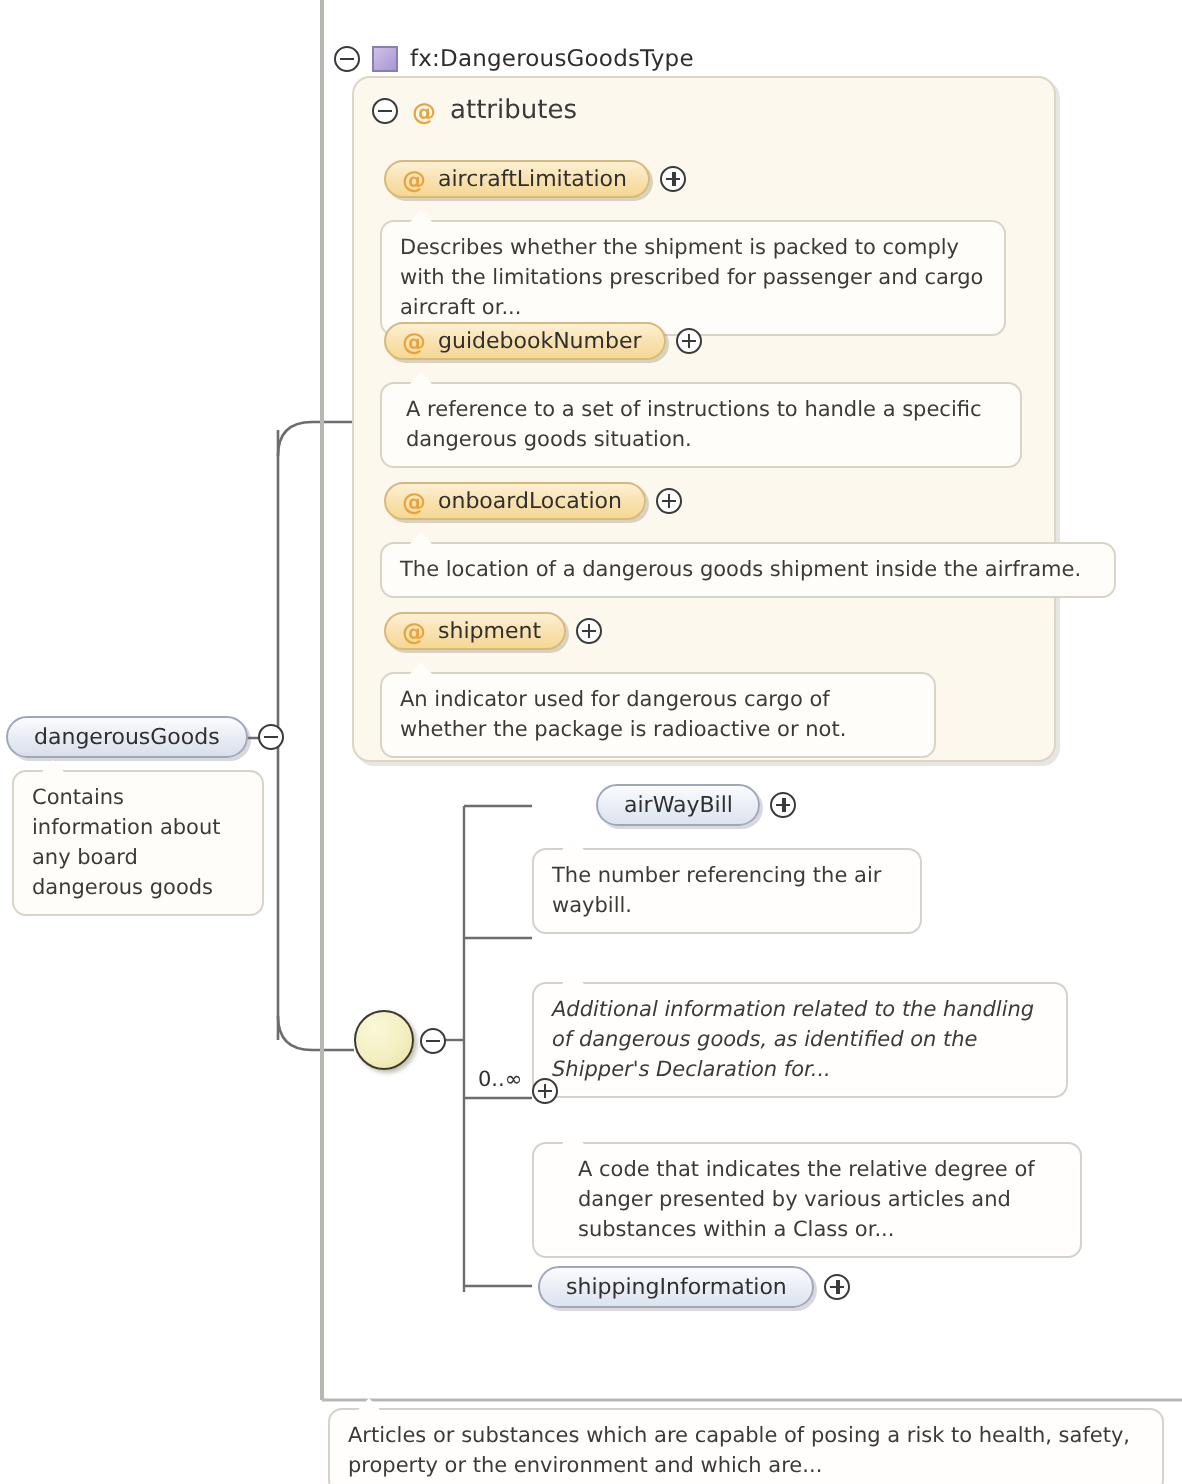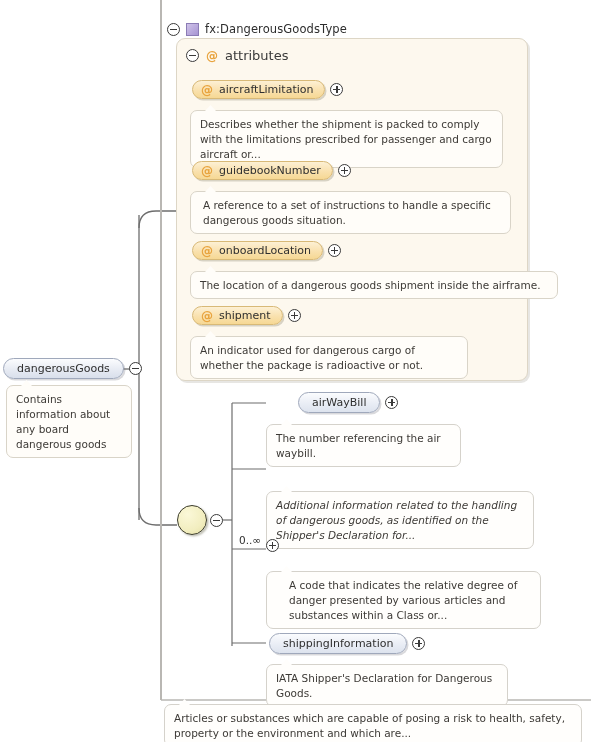--- a/index.html
+++ b/index.html
@@ -348,17 +348,16 @@
   <span class="occ" style="left:239px; top:534px;">0..∞</span>
   <div class="attr-row" style="left:266px; top:539px;">
     <div class="ctl plus"></div>
   </div>
   <div class="bubble plain" style="left:266px; top:571px; width:275px;padding-left:22px;">A code that indicates the relative degree of danger presented by various articles and substances within a Class or...</div>
 
   <div class="attr-row" style="left:269px; top:633px;">
     <span class="pill elem">shippingInformation</span>
     <div class="ctl plus"></div>
   </div>
-  <div class="bubble plain" style="left:266px; top:664px; width:242px;">IATA Shipper's Declaration for Dangerous Goods.</div>
 
   <div class="bubble plain" style="left:164px; top:704px; width:418px;">Articles or substances which are capable of posing a risk to health, safety, property or the environment and which are...</div>
 
 </div>
 
 </body></html>

